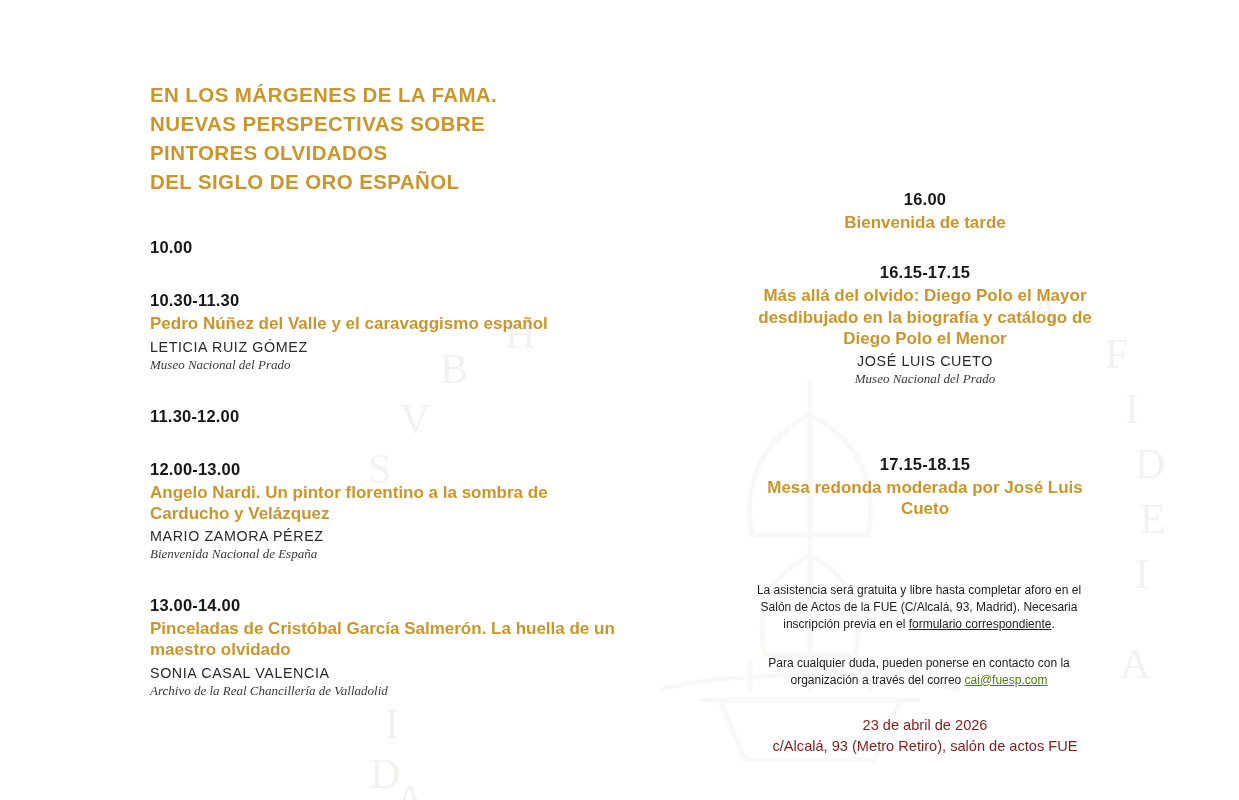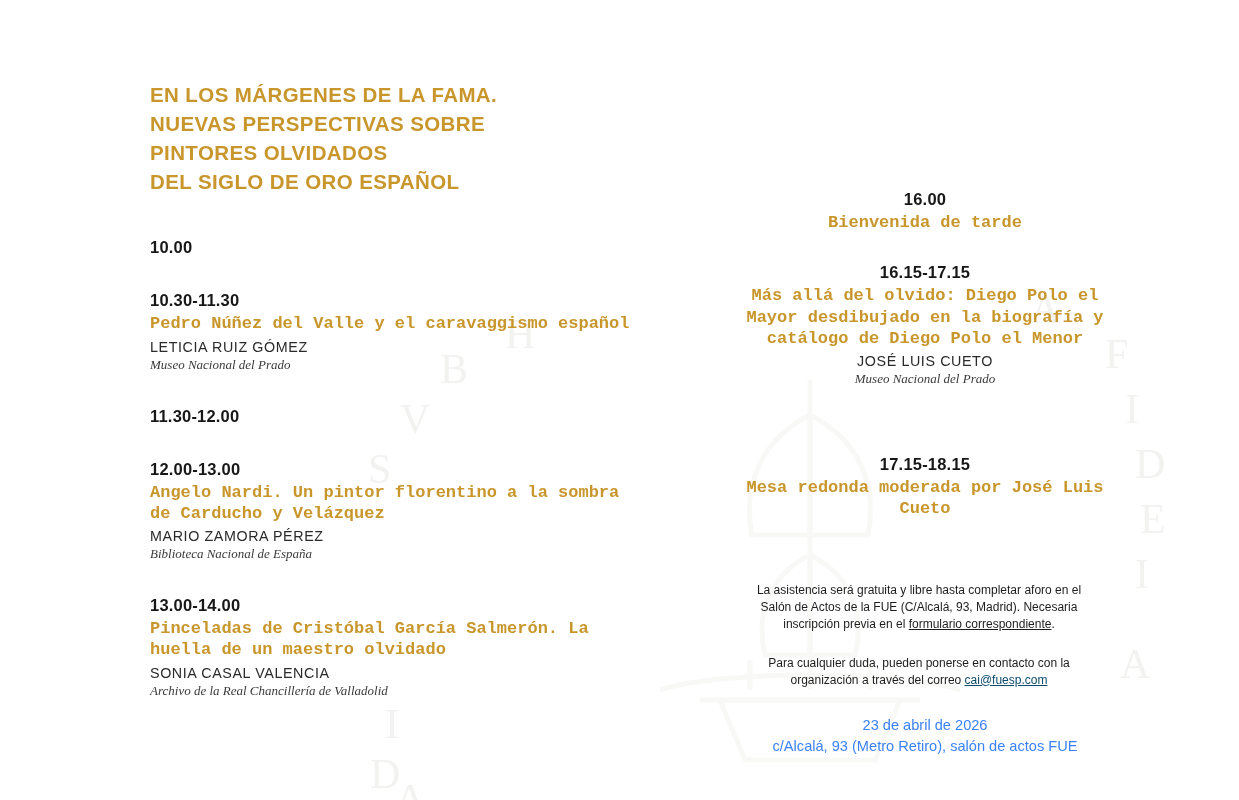--- a/index.html
+++ b/index.html
@@ -77,21 +77,21 @@
   .block:last-child { margin-bottom: 0; }
 
   .time {
     font-weight: bold;
     font-size: 16.5px;
     color: #171717;
     letter-spacing: .2px;
     margin-bottom: 3px;
   }
   .talk {
-    font-family: Liberation Mono, monospace;
+    font-family: Liberation Sans, sans-serif;
     font-weight: bold;
     font-size: 17px;
     color: #c8962b;
     line-height: 1.25;
     margin-bottom: 2px;
   }
   .speaker {
     font-size: 14.3px;
     letter-spacing: .6px;
     color: #2a2a2a;
@@ -112,29 +112,29 @@
 
   
   .info {
     font-size: 12px;
     line-height: 1.42;
     color: #1d1d1d;
     margin-bottom: 22px;
     max-width: 348px;
   }
   .info a {
-    color: #0c4a6e;
+    color: #4d7c0f;
     text-decoration: underline;
   }
   .info .link-gold {
     color: #1d1d1d;
     text-decoration: underline;
   }
   .venue {
-    color: #3b82f6;
+    color: #7f1d1d;
     font-size: 14.6px;
     line-height: 1.45;
     margin-top: 26px;
   }
 </style>
 </head>
 <body>
 
 <div class="watermark">
   <div class="wm-text" style="left:505px; top:310px;">H</div>
@@ -191,21 +191,21 @@
     </div>
 
     <div class="block">
       <div class="time">11.30-12.00</div>
     </div>
 
     <div class="block">
       <div class="time">12.00-13.00</div>
       <div class="talk">Angelo Nardi. Un pintor florentino a la sombra de Carducho y Velázquez</div>
       <div class="speaker">MARIO ZAMORA PÉREZ</div>
-      <div class="affiliation">Biblioteca Nacional de España</div>
+      <div class="affiliation">Bienvenida Nacional de España</div>
     </div>
 
     <div class="block">
       <div class="time">13.00-14.00</div>
       <div class="talk">Pinceladas de Cristóbal García Salmerón. La huella de un maestro olvidado</div>
       <div class="speaker">SONIA CASAL VALENCIA</div>
       <div class="affiliation">Archivo de la Real Chancillería de Valladolid</div>
     </div>
 
   </div>

